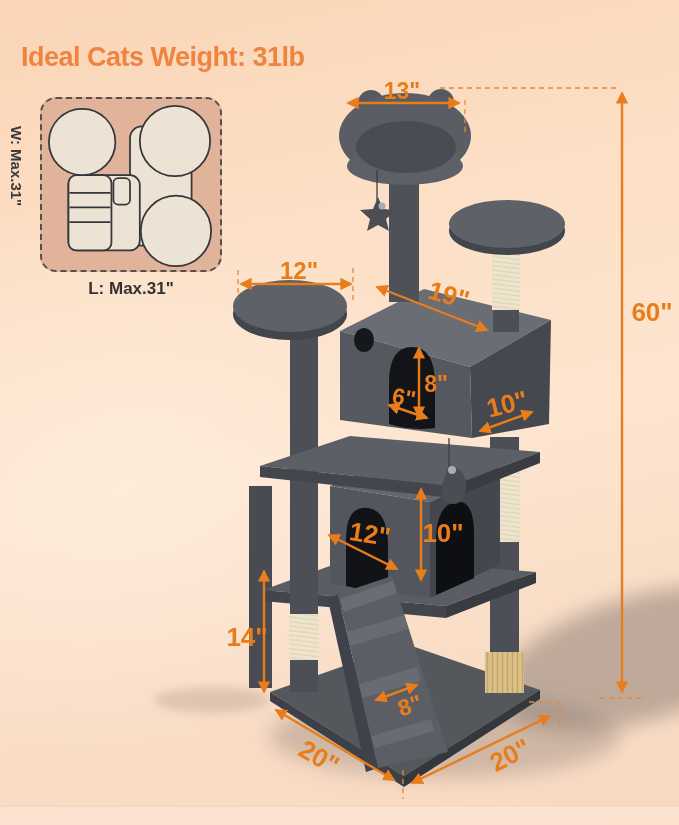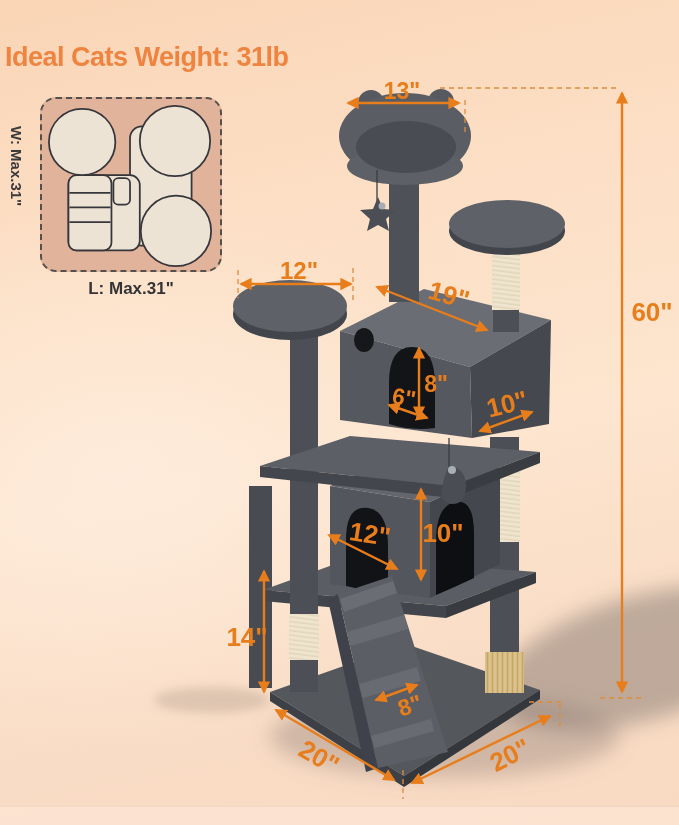--- a/index.html
+++ b/index.html
@@ -5,21 +5,21 @@
   html,body{margin:0;padding:0;background:#fff;}
   .stage{
     position:relative;width:679px;height:825px;overflow:hidden;
     font-family:"Liberation Sans","DejaVu Sans",sans-serif;
     background:
       radial-gradient(85% 55% at 18% 58%, rgba(255,242,230,.55), rgba(255,242,230,0) 62%),
       linear-gradient(168deg,#fad5b6 0%,#fcdfc5 28%,#fde5cf 55%,#f9dcc5 80%,#f8dac3 100%);
   }
   .floor{position:absolute;left:0;right:0;bottom:0;height:18px;
     background:rgba(255,236,222,.5);border-top:1px solid rgba(160,120,95,.10);}
-  .title{position:absolute;left:5px;top:42px;font-size:27px;font-weight:bold;
+  .title{position:absolute;left:21px;top:42px;font-size:27px;font-weight:bold;
     letter-spacing:-.5px;color:#ef8440;white-space:nowrap;}
   .inset{position:absolute;left:40px;top:97px;width:178px;height:171px;
     background:#e2b39b;border:2px dashed #55504b;border-radius:16px;}
   .wlabel{position:absolute;left:8px;top:126px;height:148px;display:flex;align-items:center;
     writing-mode:vertical-rl;font-size:15px;font-weight:600;color:#3a3a3c;white-space:nowrap;}
   .llabel{position:absolute;left:40px;top:279px;width:182px;text-align:center;
     font-size:17px;font-weight:600;color:#333336;white-space:nowrap;}
   .art{position:absolute;left:0;top:0;}
   .dim{position:absolute;font-weight:bold;color:#e87d1c;white-space:nowrap;
     transform:translate(-50%,-50%) rotate(var(--r,0deg));line-height:1;}

